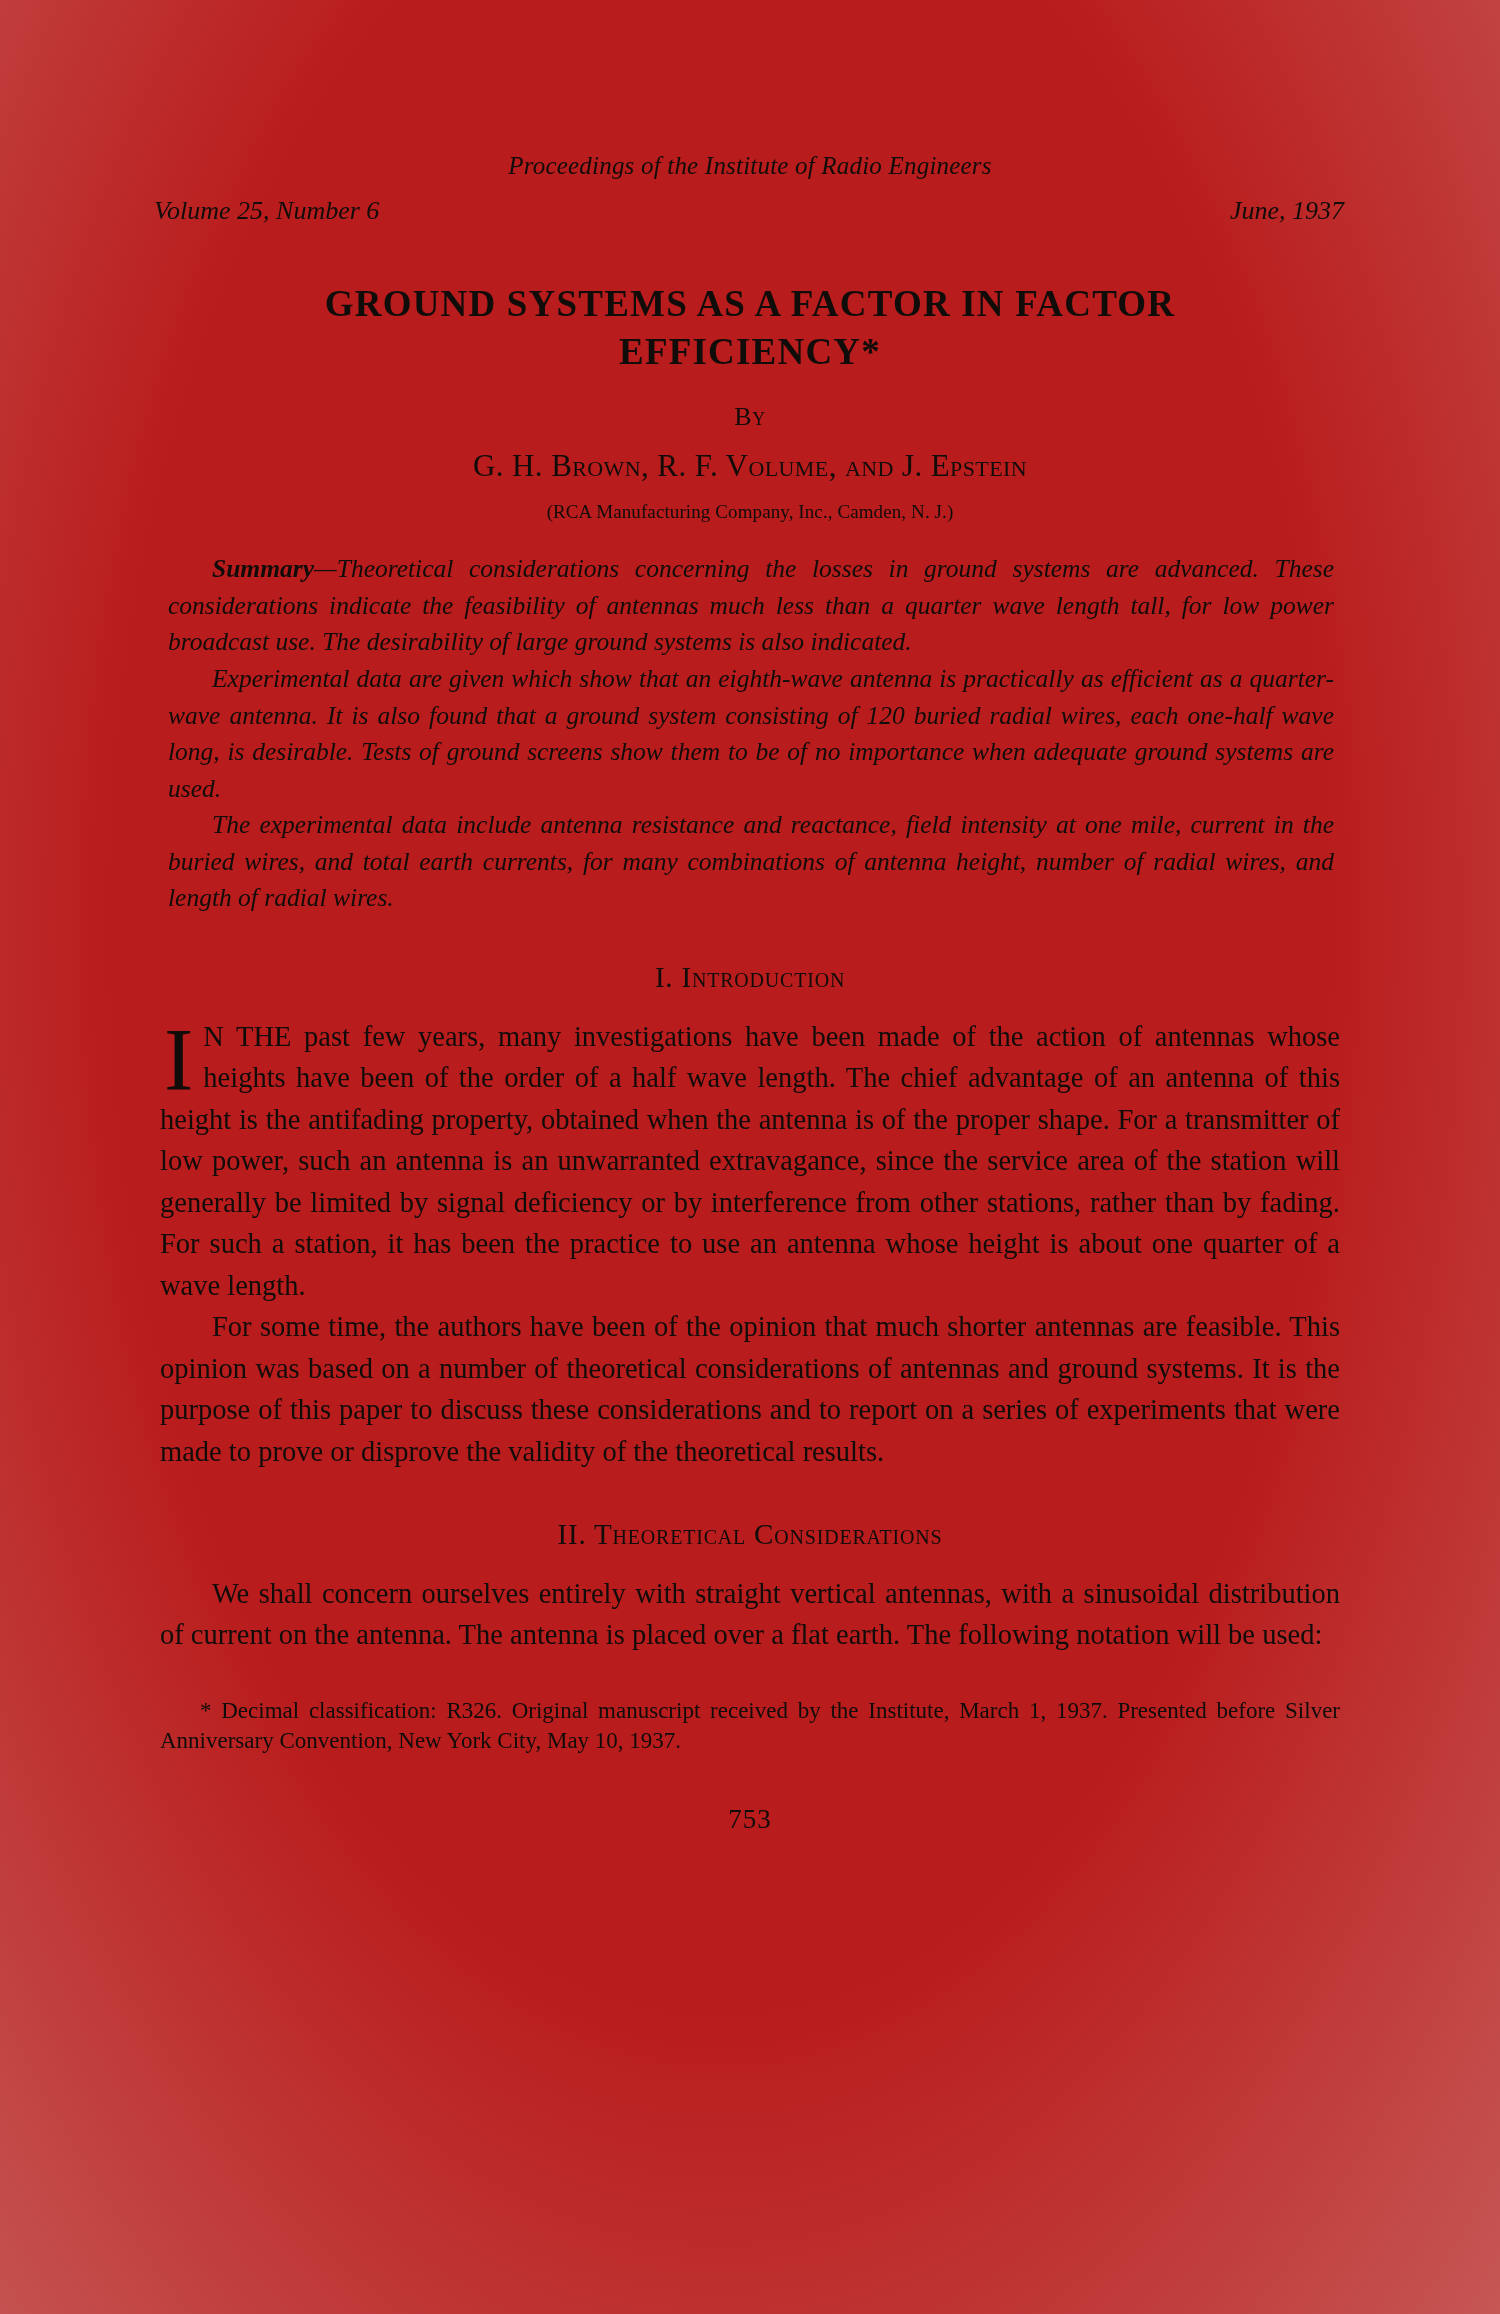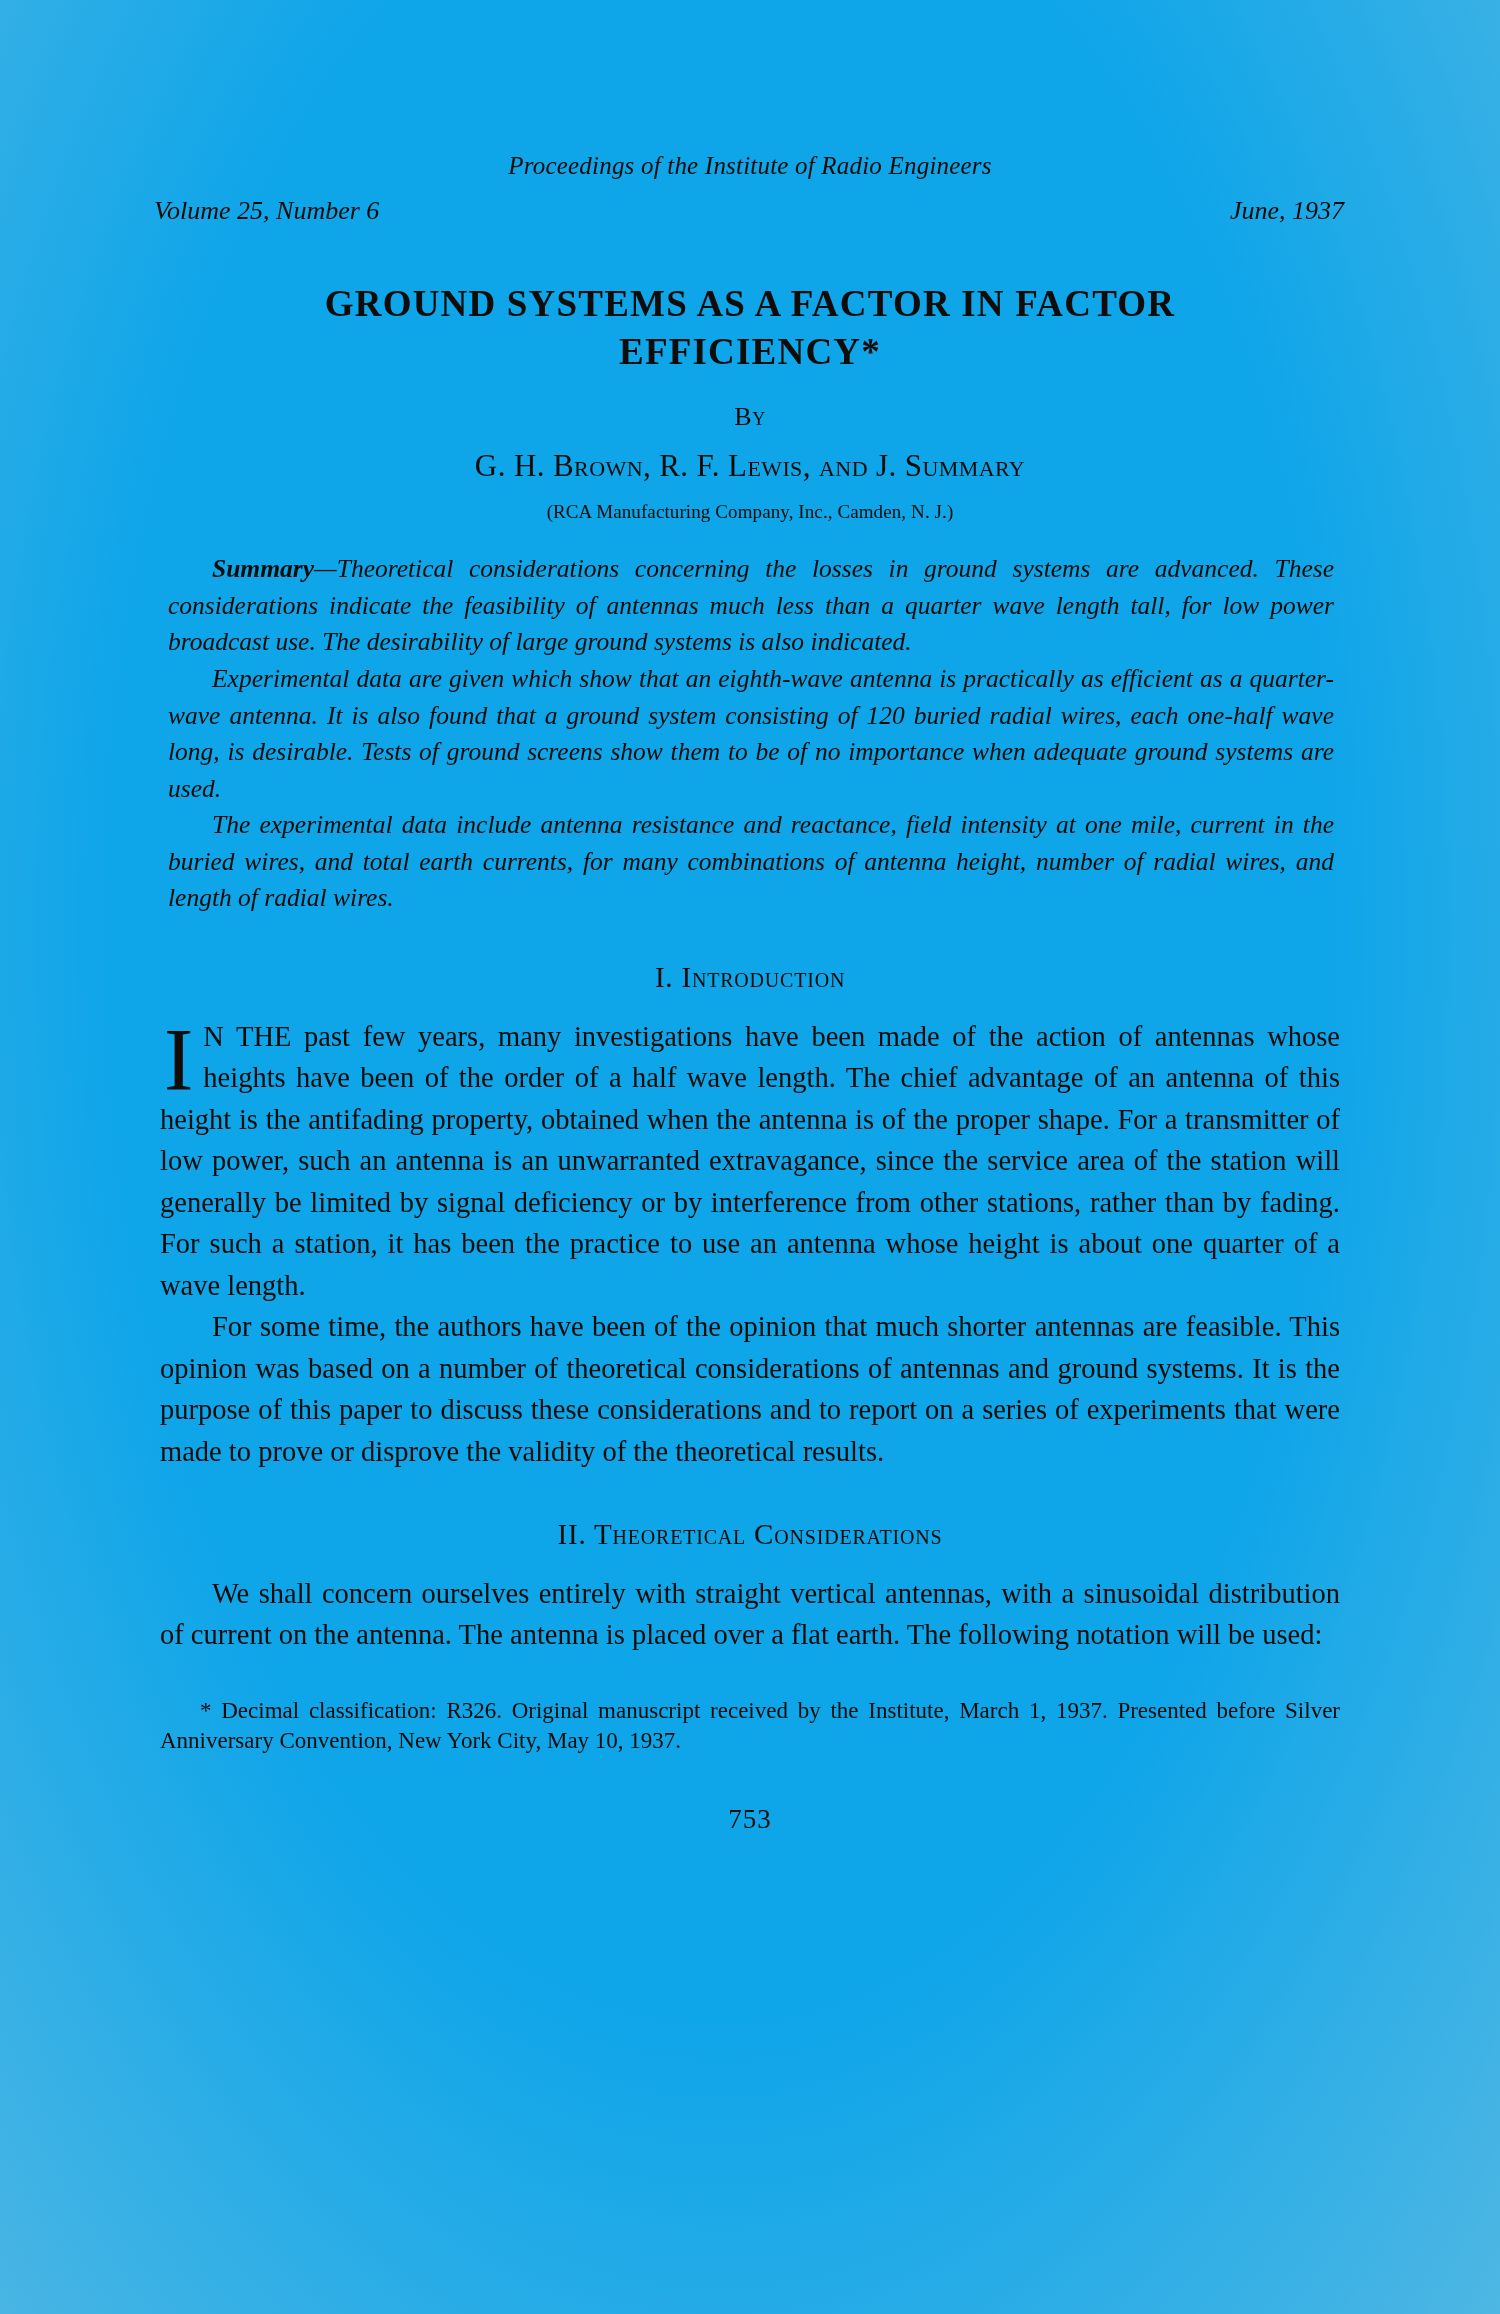--- a/index.html
+++ b/index.html
@@ -12,21 +12,21 @@
     height: 2314px;
     position: relative;
     font-family: "Liberation Serif", "DejaVu Serif", serif;
     color: #100c0a;
     overflow: hidden;
   }
 
   .page {
     position: absolute;
     inset: 0;
-    background: #0ea5e9;
+    background: #b91c1c;
   }
 
   
   .paper-tint {
     position: absolute;
     inset: 0;
     background:
       radial-gradient(ellipse at 48% 40%, rgba(255,255,255,0) 55%, rgba(226,223,214,0.30) 100%);
     pointer-events: none;
   }
@@ -182,21 +182,21 @@
       <span>June, 1937</span>
     </div>
 
     <div class="title">
       <div>GROUND SYSTEMS AS A FACTOR IN FACTOR</div>
       <div>EFFICIENCY*</div>
     </div>
 
     <div class="byline-by">By</div>
 
-    <div class="authors">G. H. Brown, R. F. Lewis, and J. Summary</div>
+    <div class="authors">G. H. Brown, R. F. Volume, and J. Epstein</div>
 
     <div class="affiliation">(RCA Manufacturing Company, Inc., Camden, N. J.)</div>
 
     <div class="summary">
       <p class="first"><span class="lead">Summary</span><span>—Theoretical considerations concerning the losses in ground systems are advanced. These considerations indicate the feasibility of antennas much less than a quarter wave length tall, for low power broadcast use. The desirability of large ground systems is also indicated.</span></p>
       <p>Experimental data are given which show that an eighth-wave antenna is practically as efficient as a quarter-wave antenna. It is also found that a ground system consisting of 120 buried radial wires, each one-half wave long, is desirable. Tests of ground screens show them to be of no importance when adequate ground systems are used.</p>
       <p>The experimental data include antenna resistance and reactance, field intensity at one mile, current in the buried wires, and total earth currents, for many combinations of antenna height, number of radial wires, and length of radial wires.</p>
     </div>
 
     <div class="section-head intro">I. Introduction</div>

